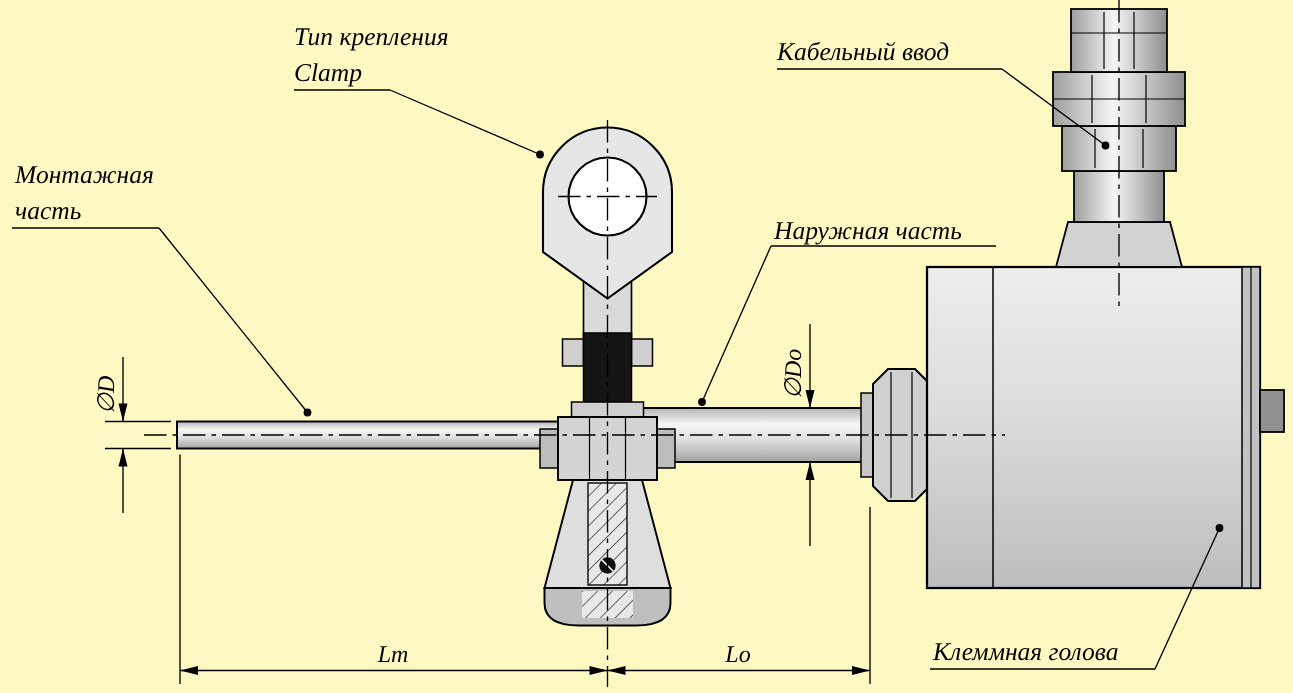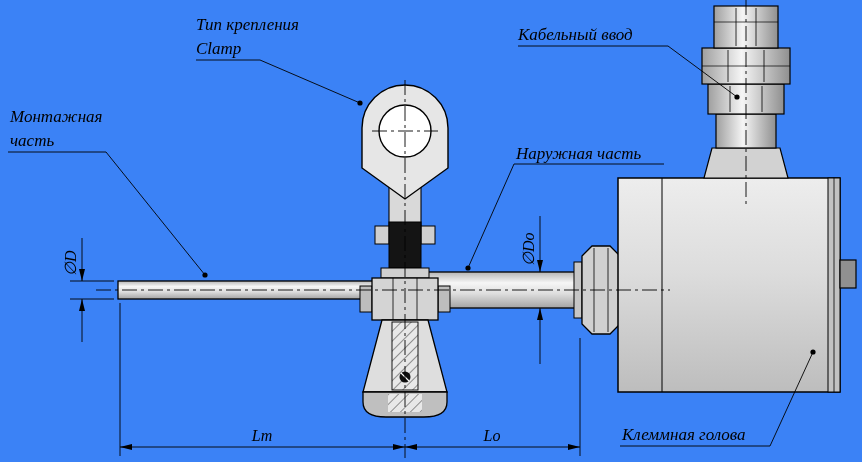--- a/index.html
+++ b/index.html
@@ -1,19 +1,19 @@
 <!DOCTYPE html>
 <html><head>
 <meta charset="utf-8">
 <style>
   html,body{margin:0;padding:0;background:#ffffff;}
   .stage{
     position:relative;
     width:862px;height:462px;
-    background:#3b82f6;
+    background:#fef9c3;
     font-family:"Liberation Serif", serif;
     overflow:hidden;
   }
   svg{display:block;}
   .lbl{font-style:italic;font-size:17px;fill:#000;}
   .dim{font-style:italic;font-size:16px;fill:#000;}
 </style>
 </head>
 <body>
 

